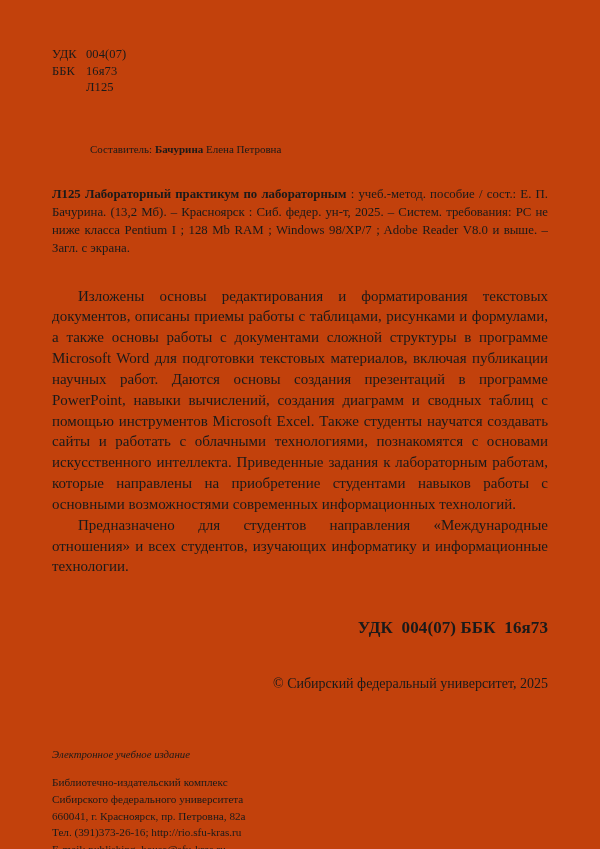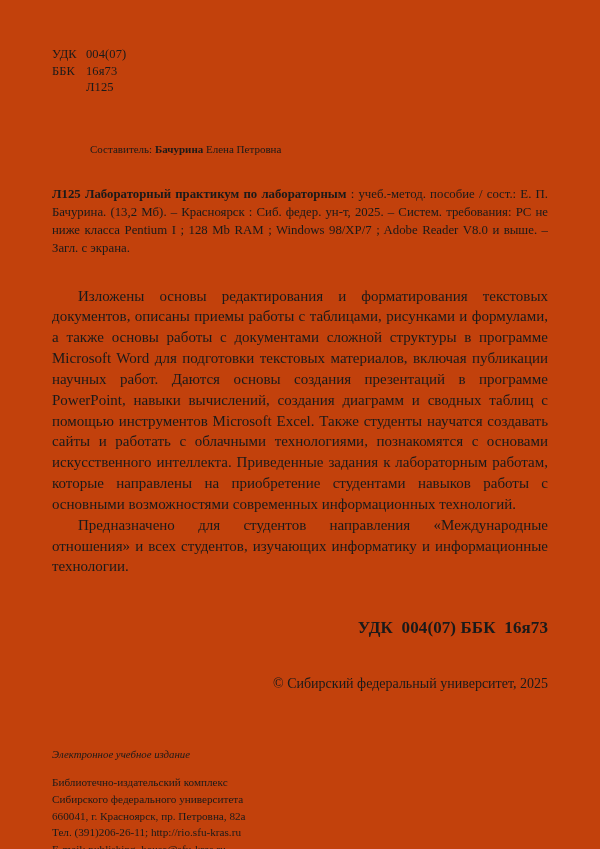--- a/index.html
+++ b/index.html
@@ -150,19 +150,19 @@
       <span class="line">© Сибирский федеральный</span>
       <span class="line">университет, 2025</span>
     </div>
 
     <div class="colophon">
       <div class="ital">Электронное учебное издание</div>
       <div class="grp">
         <span class="line">Библиотечно-издательский комплекс</span>
         <span class="line">Сибирского федерального университета</span>
         <span class="line">660041, г. Красноярск, пр. Петровна, 82а</span>
-        <span class="line">Тел. (391)206-26-11; http://rio.sfu-kras.ru</span>
+        <span class="line">Тел. (391)373-26-16; http://rio.sfu-kras.ru</span>
         <span class="line">E-mail: publishing_house@sfu-kras.ru</span>
       </div>
     </div>
 
   </div>
 </div>
 
 </body></html>

